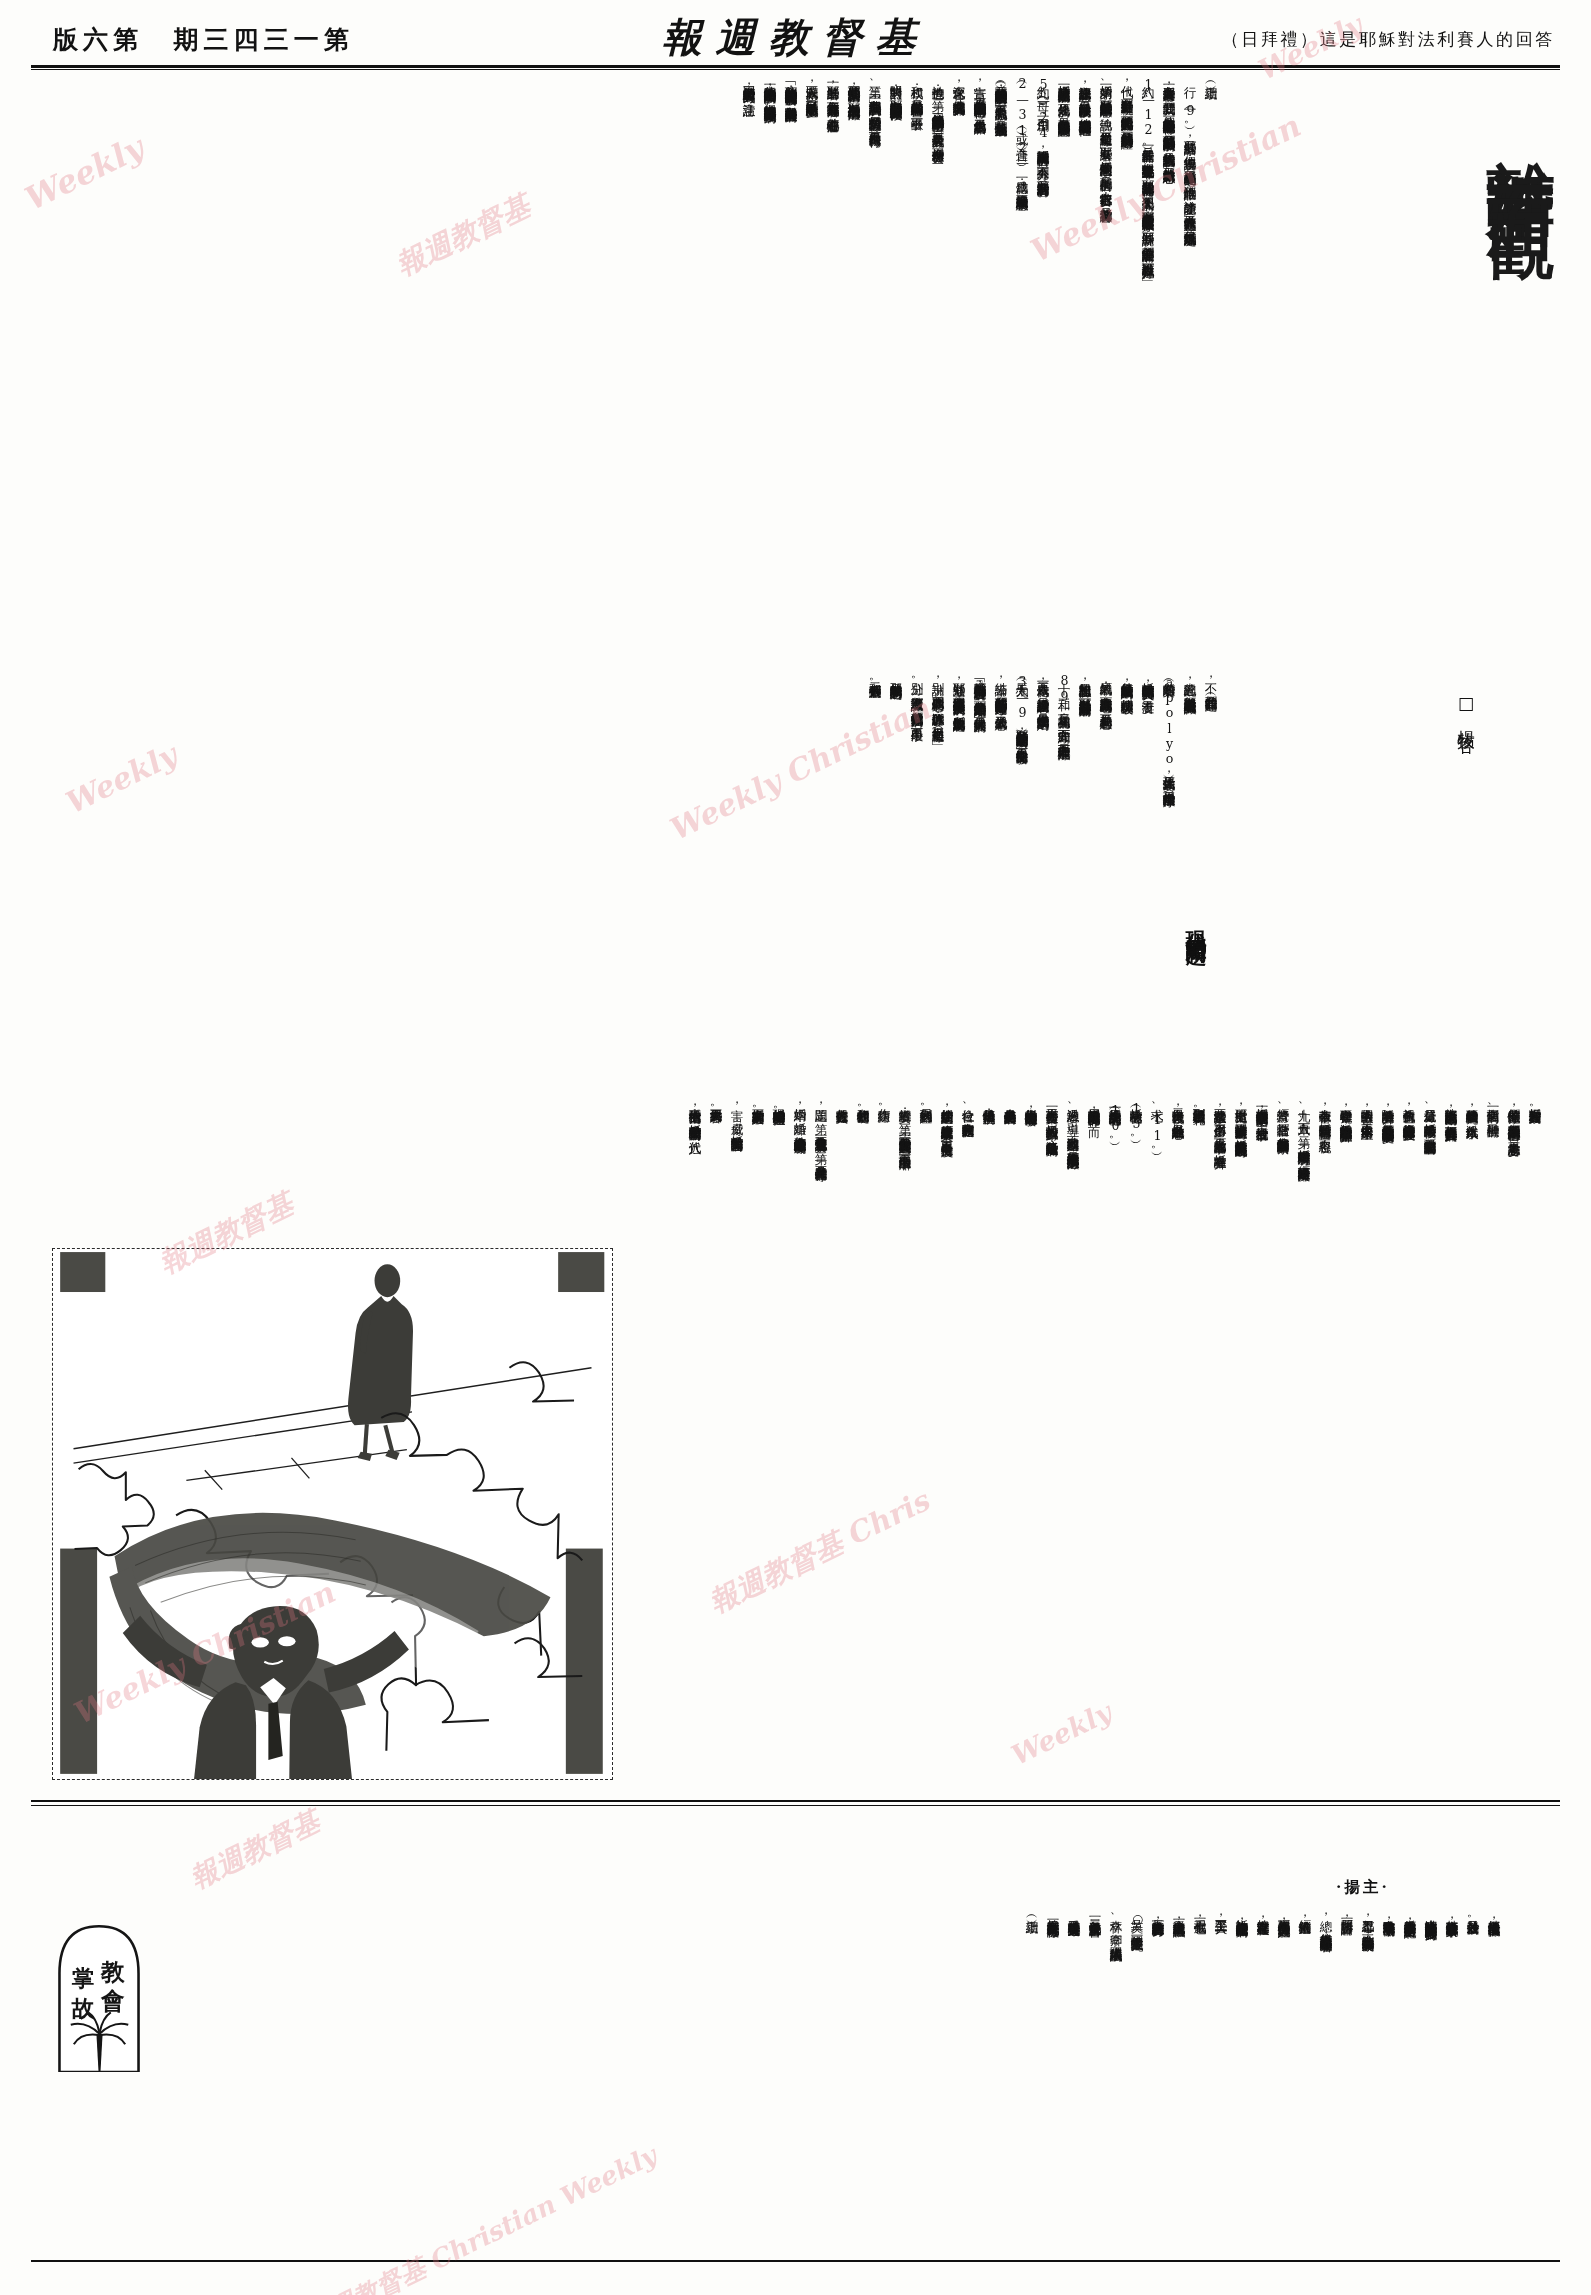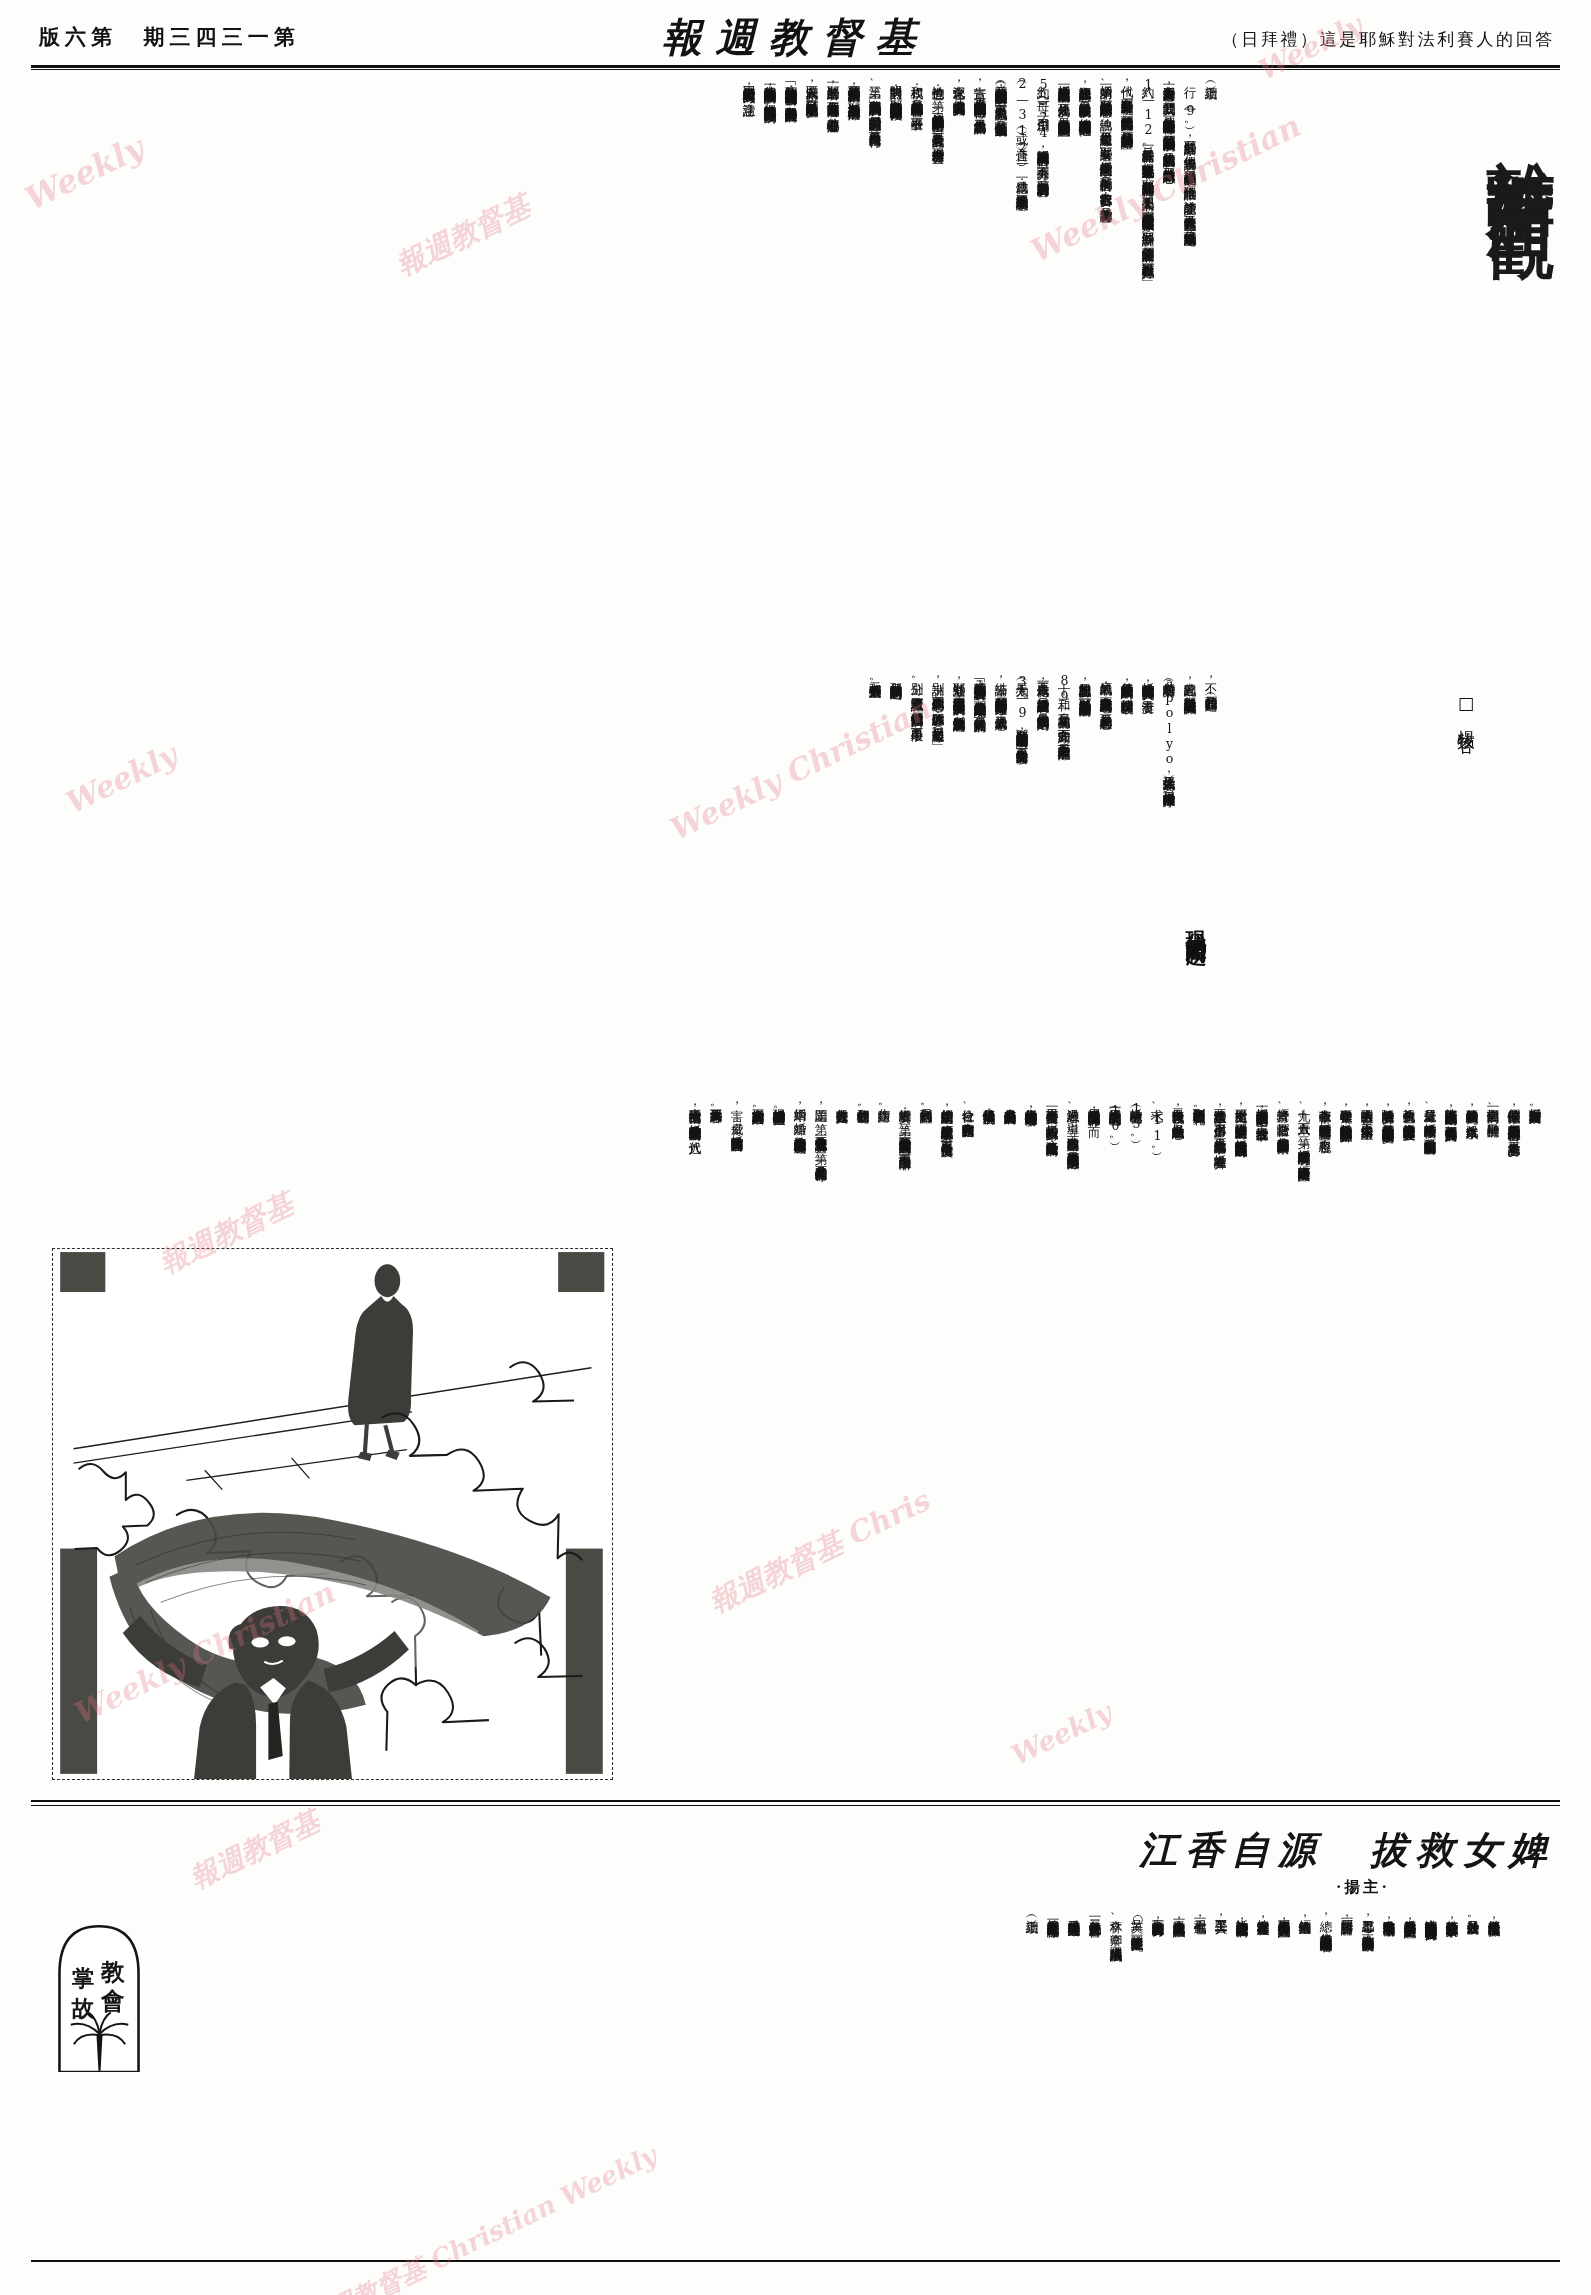--- a/index.html
+++ b/index.html
@@ -12,22 +12,22 @@
     position: relative;
     overflow: hidden;
   }
   .page { position:absolute; inset:0; padding: 0; }
 
   
   .masthead {
     position:absolute; left:31px; right:31px; top:9.3px; height:58px;
   }
   .mh-left {
-    position:absolute; left:8px; top:13.4px;
-    font-size:21px; font-weight:bold; letter-spacing:5.1px;
+    position:absolute; left:22px; top:13.4px;
+    font-size:25px; font-weight:bold; letter-spacing:5.1px;
     font-family:"DejaVu Serif","Liberation Serif",serif;
   }
   .mh-center {
     position:absolute; left:50%; transform:translateX(-50%); top:1px;
     font-size:40px; font-weight:bold; letter-spacing:13.4px;
     font-family:"DejaVu Serif","Liberation Serif",serif;
     font-style:italic;
   }
   .mh-right {
     position:absolute; right:5.1px; top:18.5px;
@@ -327,21 +327,20 @@
         <path d="M412 806 q18 10 36 -2" stroke="#ffffff" stroke-width="4" fill="none"></path>
       </svg>
     </div>
 
   </div>
 
   <div class="botrule-a"></div>
   <div class="botrule-b"></div>
 
   <div class="botsection">
-    <div class="bot-headline">江香自源　拔救女婢</div>
     <div class="bot-byline">·揚主·</div>
 
     <div class="colgroup" id="cg-bot2" style="left:0px; top:96px; width:1471px; height:329px;">
         <div class="vcol" style="width: 21px;">持山便所近治者先後生了的孫日後，</div>
         <div class="vcol" style="width: 21px;">發抄述是外自殺的。</div>
         <div class="vcol" style="width: 21px;">林事領事位許堂脫魚仕辦事公事秉事，</div>
         <div class="vcol" style="width: 21px;">港許譯牧許務英國人的牧師春季許節文林習和林常和義務支壽，</div>
         <div class="vcol" style="width: 21px;">斥領事委秉春公署事務科辦事處的中文書記，</div>
         <div class="vcol" style="width: 21px;">自香港政府的華民政務司署協助下，</div>
         <div class="vcol" style="width: 21px;">都粵忍工，一不一地涉各英將人在別人的家裏做婢女，</div>

